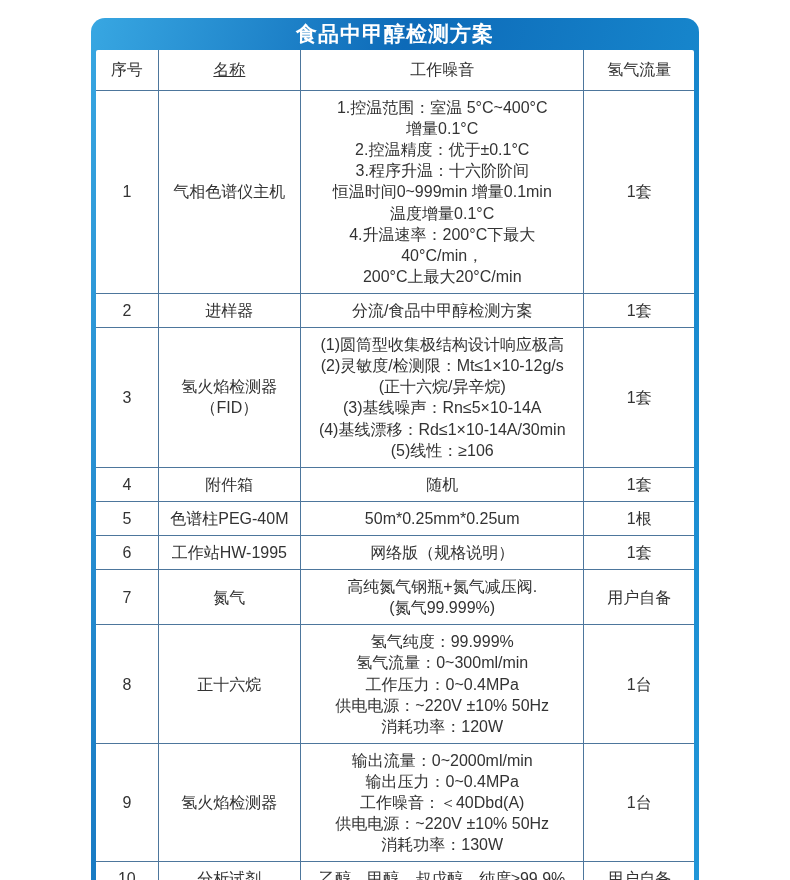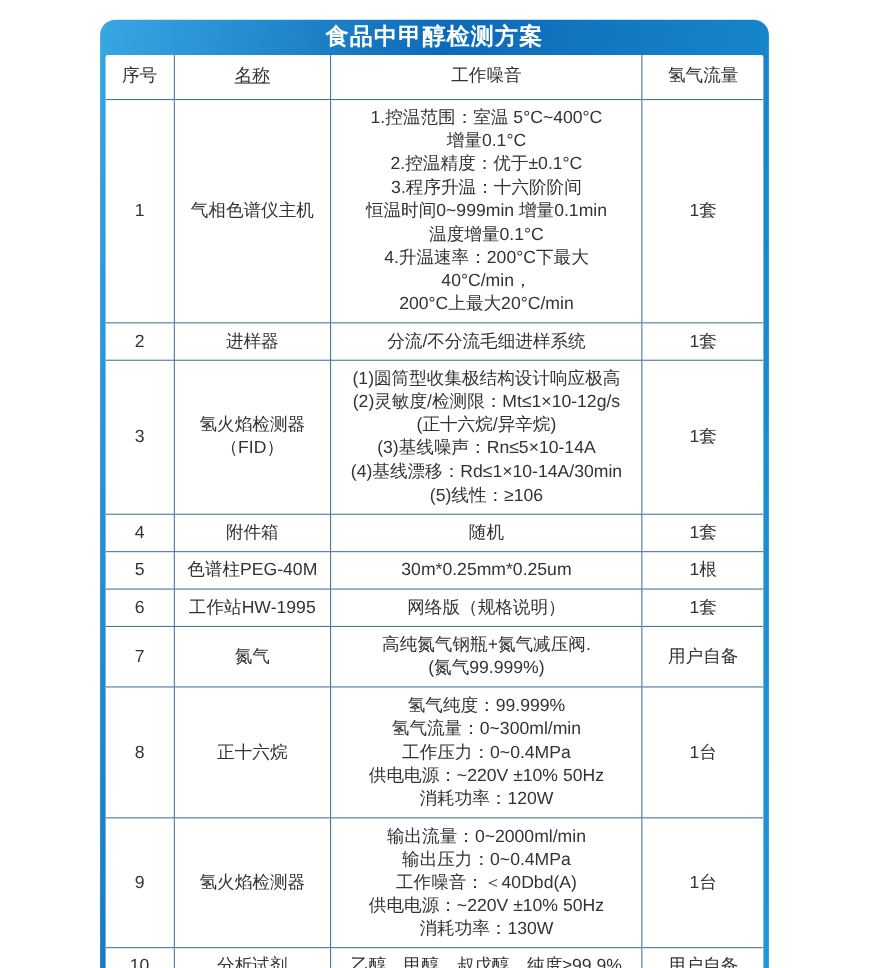--- a/index.html
+++ b/index.html
@@ -102,21 +102,21 @@
 3.程序升温：十六阶阶间
 恒温时间0~999min 增量0.1min
 温度增量0.1°C
 4.升温速率：200°C下最大40°C/min，
 200°C上最大20°C/min</td>
             <td class="c-qty">1套</td>
           </tr>
           <tr>
             <td class="c-no">2</td>
             <td class="c-name">进样器</td>
-            <td class="c-spec">分流/不分流毛细进样系统</td>
+            <td class="c-spec">分流/食品中甲醇检测方案</td>
             <td class="c-qty">1套</td>
           </tr>
           <tr>
             <td class="c-no">3</td>
             <td class="c-name">氢火焰检测器（FID）</td>
             <td class="c-spec">(1)圆筒型收集极结构设计响应极高
 (2)灵敏度/检测限：Mt≤1×10-12g/s
 (正十六烷/异辛烷)
 (3)基线噪声：Rn≤5×10-14A
 (4)基线漂移：Rd≤1×10-14A/30min
@@ -125,21 +125,21 @@
           </tr>
           <tr>
             <td class="c-no">4</td>
             <td class="c-name">附件箱</td>
             <td class="c-spec">随机</td>
             <td class="c-qty">1套</td>
           </tr>
           <tr>
             <td class="c-no">5</td>
             <td class="c-name">色谱柱PEG-40M</td>
-            <td class="c-spec">30m*0.25mm*0.25um</td>
+            <td class="c-spec">50m*0.25mm*0.25um</td>
             <td class="c-qty">1根</td>
           </tr>
           <tr>
             <td class="c-no">6</td>
             <td class="c-name">工作站HW-1995</td>
             <td class="c-spec">网络版（规格说明）</td>
             <td class="c-qty">1套</td>
           </tr>
           <tr>
             <td class="c-no">7</td>

